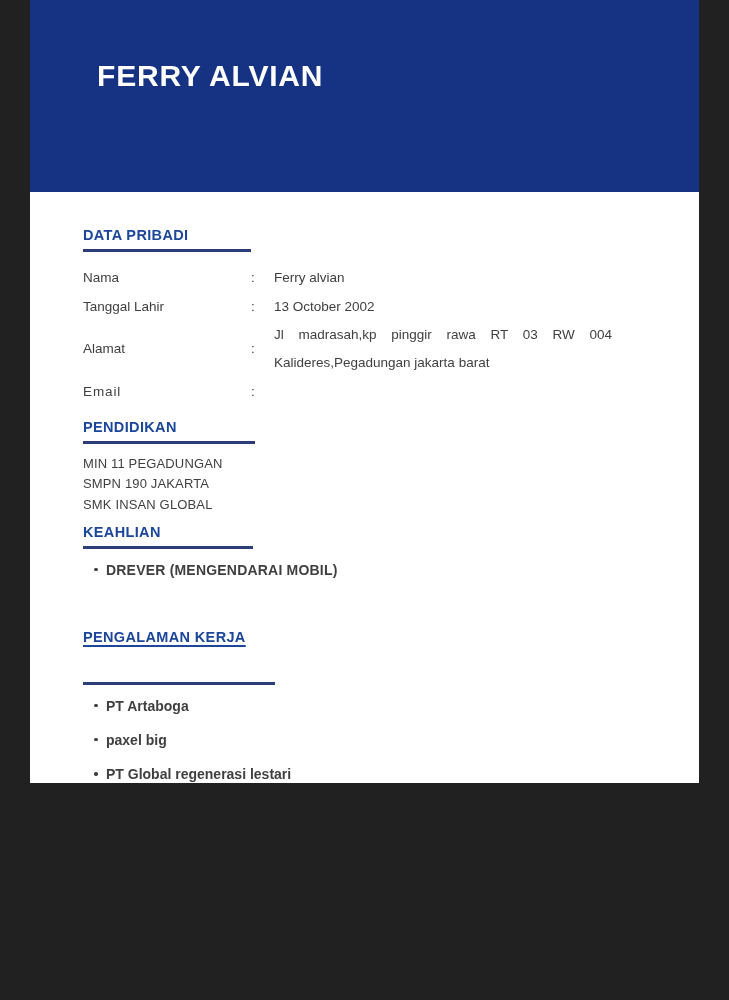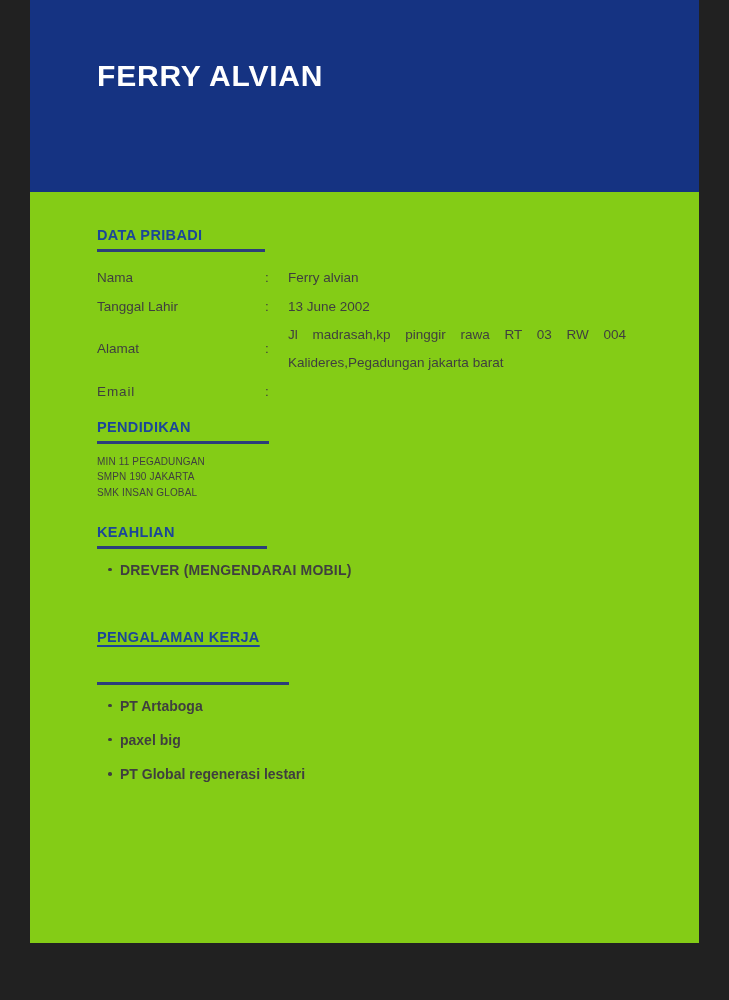--- a/index.html
+++ b/index.html
@@ -14,22 +14,22 @@
     font-family: "Liberation Sans", sans-serif;
     overflow: hidden;
   }
 
   
   .page {
     position: absolute;
     left: 30px;
     top: 0;
     width: 669px;
-    height: 943px;
-    background: #84cc16;
+    height: 783px;
+    background: #ffffff;
     box-sizing: border-box;
     overflow: hidden;
   }
 
   
   .header-band {
     position: absolute;
     left: 0;
     top: 0;
     width: 669px;
@@ -75,21 +75,21 @@
   }
   .rule {
     height: 2.5px;
     background: #2c3e7a;
     margin-top: 5px;
   }
 
   
   .block {
     position: absolute;
-    left: 67px;
+    left: 53px;
     width: 560px;
   }
   #block-data-pribadi { top: 34px; }
   #block-pendidikan   { top: 226px; }
   #block-keahlian     { top: 331px; }
   #block-pengalaman   { top: 400px; }
 
   .head-w-168 { width: 168px; }
   .head-w-170 { width: 170px; }
   .head-w-172 { width: 172px; }
@@ -127,21 +127,21 @@
   .dr-value .line-plain {
     margin-top: 11px;
   }
   .email-label { letter-spacing: 0.9px; }
 
   
   .plain-list {
     margin: 10px 0 0 0;
     padding: 0;
     list-style: none;
-    font-size: 10px;
+    font-size: 13px;
     color: #3f3f3f;
     line-height: 1.58;
     letter-spacing: 0.15px;
     font-family: "Liberation Sans", sans-serif;
   }
 
   
   .bullet-list {
     margin: 12px 0 0 0;
     padding: 0;
@@ -189,21 +189,21 @@
 
         <div class="data-row">
           <div class="dr-label">Nama</div>
           <div class="dr-colon">:</div>
           <div class="dr-value">Ferry alvian</div>
         </div>
 
         <div class="data-row">
           <div class="dr-label">Tanggal Lahir</div>
           <div class="dr-colon">:</div>
-          <div class="dr-value">13 June 2002</div>
+          <div class="dr-value">13 October 2002</div>
         </div>
 
         <div class="data-row">
           <div class="dr-label">Alamat</div>
           <div class="dr-colon">:</div>
           <div class="dr-value">
             <div class="line-justified">Jl madrasah,kp pinggir rawa RT 03 RW 004</div>
             <div class="line-plain">Kalideres,Pegadungan jakarta barat</div>
           </div>
         </div>

